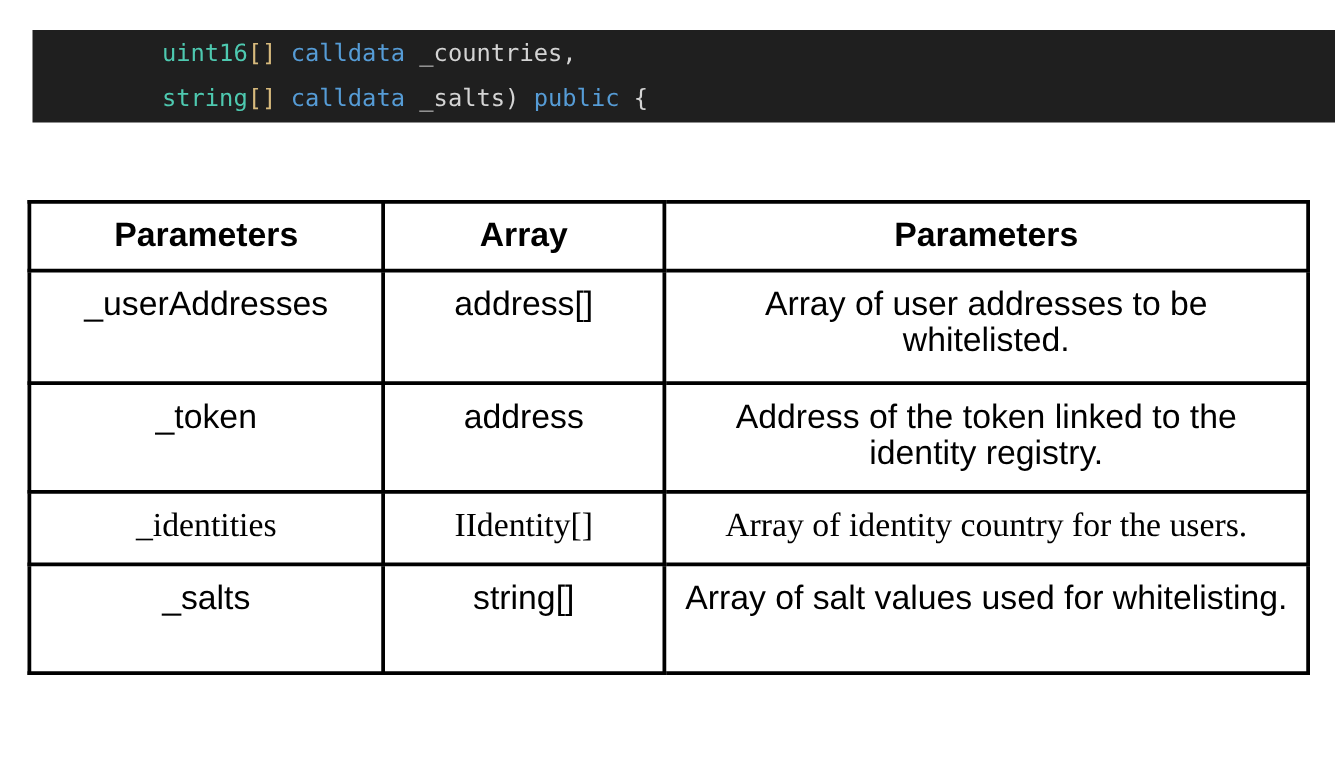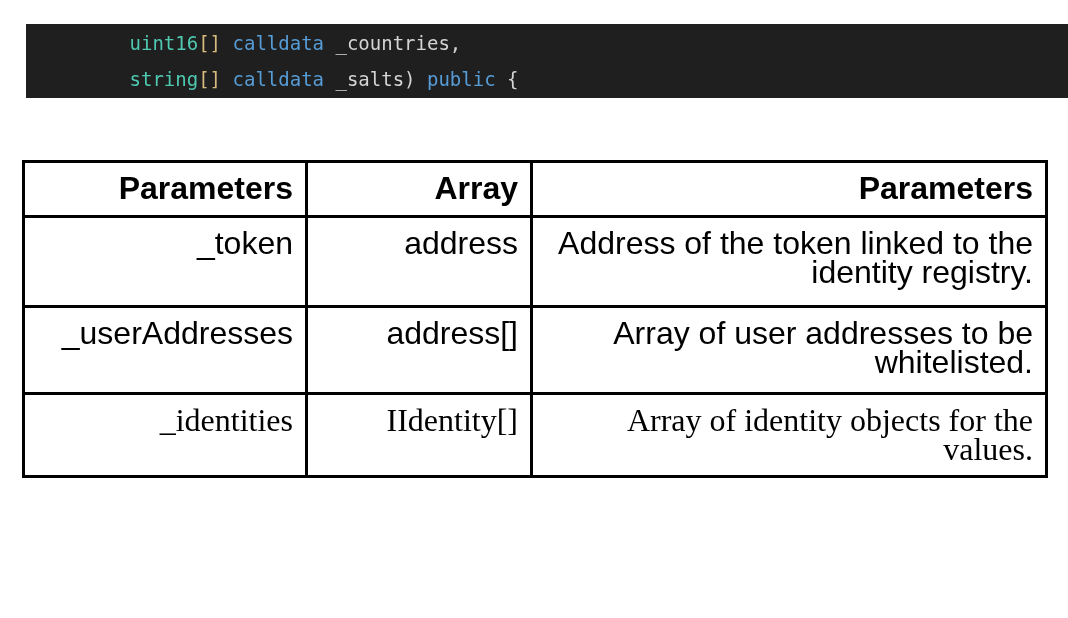--- a/index.html
+++ b/index.html
@@ -31,23 +31,23 @@
     position: absolute;
     left: 22px;
     top: 160px;
     width: 1023px;
     border-collapse: collapse;
     table-layout: fixed;
   }
   .params-table th, .params-table td {
     border: 3px solid #000000;
     vertical-align: top;
-    text-align: right;
+    text-align: center;
     padding: 11px 12px;
-    font-size: 32px;
+    font-size: 27px;
     line-height: 29px;
     color: #000000;
     overflow: hidden;
   }
   .params-table th { font-weight: bold; }
   .params-table thead tr { height: 55px; }
   .params-table tbody tr:nth-child(1) { height: 90px; }
   .params-table tbody tr:nth-child(2) { height: 87px; }
   .params-table tbody tr:nth-child(3) { height: 58px; font-family: Liberation Serif, serif; }
   .params-table tbody tr:nth-child(4) { height: 87px; }
@@ -71,30 +71,35 @@
     </colgroup>
     <thead>
       <tr id="head-row">
           <th>Parameters</th>
           <th>Array</th>
           <th>Parameters</th>
         </tr>
     </thead>
     <tbody id="table-body">
         <tr>
+          <td>_userAddresses</td>
+          <td>address[]</td>
+          <td>Array of user addresses to be whitelisted.</td>
+        </tr>
+        <tr>
           <td>_token</td>
           <td>address</td>
           <td>Address of the token linked to the identity registry.</td>
         </tr>
         <tr>
-          <td>_userAddresses</td>
-          <td>address[]</td>
-          <td>Array of user addresses to be whitelisted.</td>
+          <td>_identities</td>
+          <td>IIdentity[]</td>
+          <td>Array of identity country for the users.</td>
         </tr>
         <tr>
-          <td>_identities</td>
-          <td>IIdentity[]</td>
-          <td>Array of identity objects for the values.</td>
+          <td>_salts</td>
+          <td>string[]</td>
+          <td>Array of salt values used for whitelisting.</td>
         </tr>
       </tbody>
   </table>
 
 </div>
 
 </body></html>

